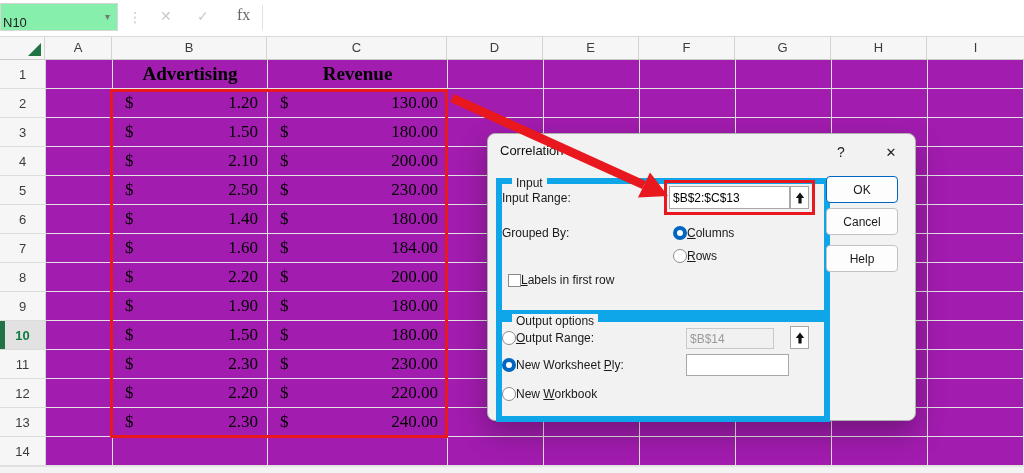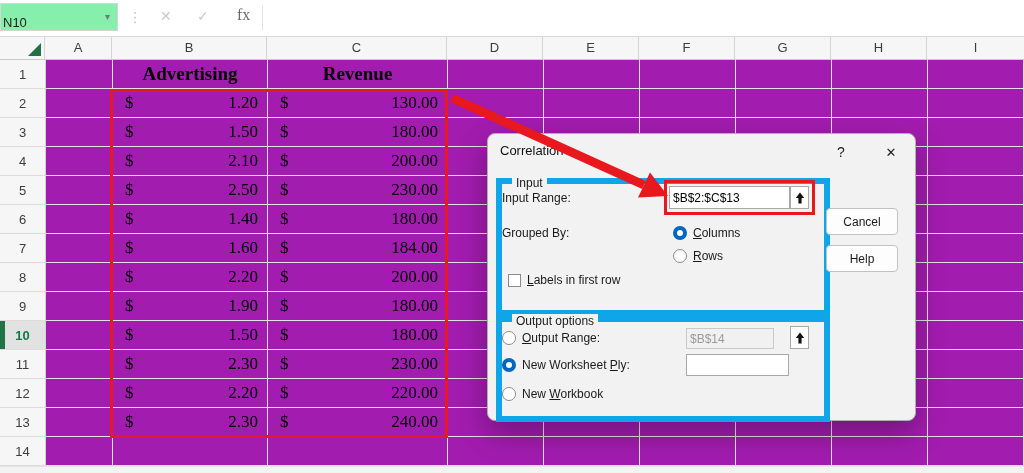--- a/index.html
+++ b/index.html
@@ -73,21 +73,21 @@
   .g2{left:8px;top:182px;width:322px;height:94px}
   .dlg-label{position:absolute;white-space:nowrap}
   .field{position:absolute;background:#fff;border:1px solid #a8a8a8;box-sizing:border-box;
          display:flex;align-items:center;padding:0 3px;font-size:12px;color:#000;
          white-space:nowrap;overflow:hidden}
   .field.disabled{background:#f1f1f1;border-color:#c9c9c9;color:#9a9a9a}
   .picker{position:absolute;width:19px;height:23px;background:#fff;border:1px solid #a8a8a8;
           box-sizing:border-box;display:flex;align-items:center;justify-content:center}
   .red-field-box{position:absolute;left:176px;top:46px;width:151px;height:35px;
                  border:3px solid #e8181e;box-sizing:border-box;z-index:5;pointer-events:none}
-  .opt{position:absolute;display:flex;align-items:center;gap:6px;height:16px}
+  .opt{position:absolute;display:flex;align-items:center;height:16px}
   .radio{width:14px;height:14px;border-radius:50%;border:1px solid #8a8a8a;background:#fff;
          box-sizing:border-box;flex:0 0 auto}
   .radio.on{border:4.5px solid #0067c0}
   .chk{width:13px;height:13px;border:1px solid #8a8a8a;background:#fff;box-sizing:border-box;
        flex:0 0 auto}
   .accel{text-decoration:underline}
   .btn{position:absolute;left:338px;width:72px;height:27px;background:#fdfdfd;
        border:1px solid #c2c2c2;border-radius:4px;display:flex;align-items:center;
        justify-content:center;font-size:12px;color:#1a1a1a;box-sizing:border-box}
   .btn.default{border:1px solid #0067c0}
@@ -369,15 +369,16 @@
   <div class="opt" style="left:14px;top:223px">
     <span class="radio on"></span>
     <span><span>New Worksheet </span><span class="accel">P</span><span>ly:</span></span>
   </div>
   <div class="field" style="left:198px;top:220px;width:103px;height:22px"></div>
   <div class="opt" style="left:14px;top:252px">
     <span class="radio"></span>
     <span><span>New </span><span class="accel">W</span><span>orkbook</span></span>
   </div>
 
+  <div class="btn default b-ok">OK</div>
   <div class="btn b-cancel">Cancel</div>
   <div class="btn b-help">Help</div>
 </div>
 
 </body></html>

